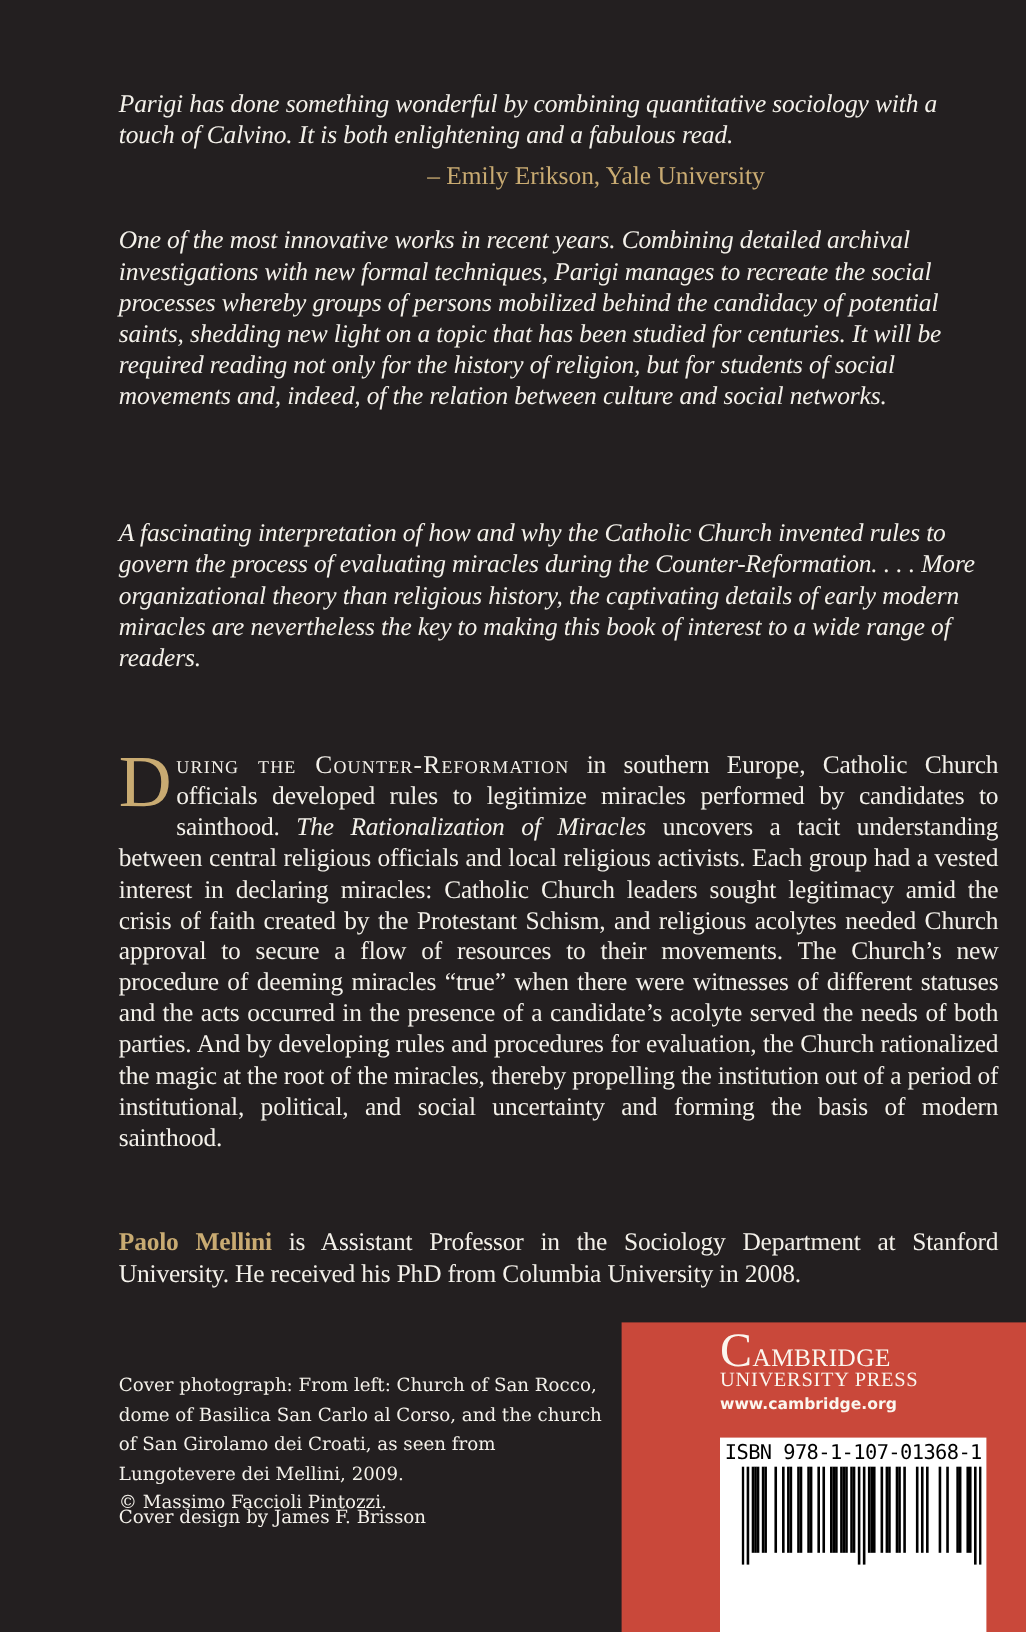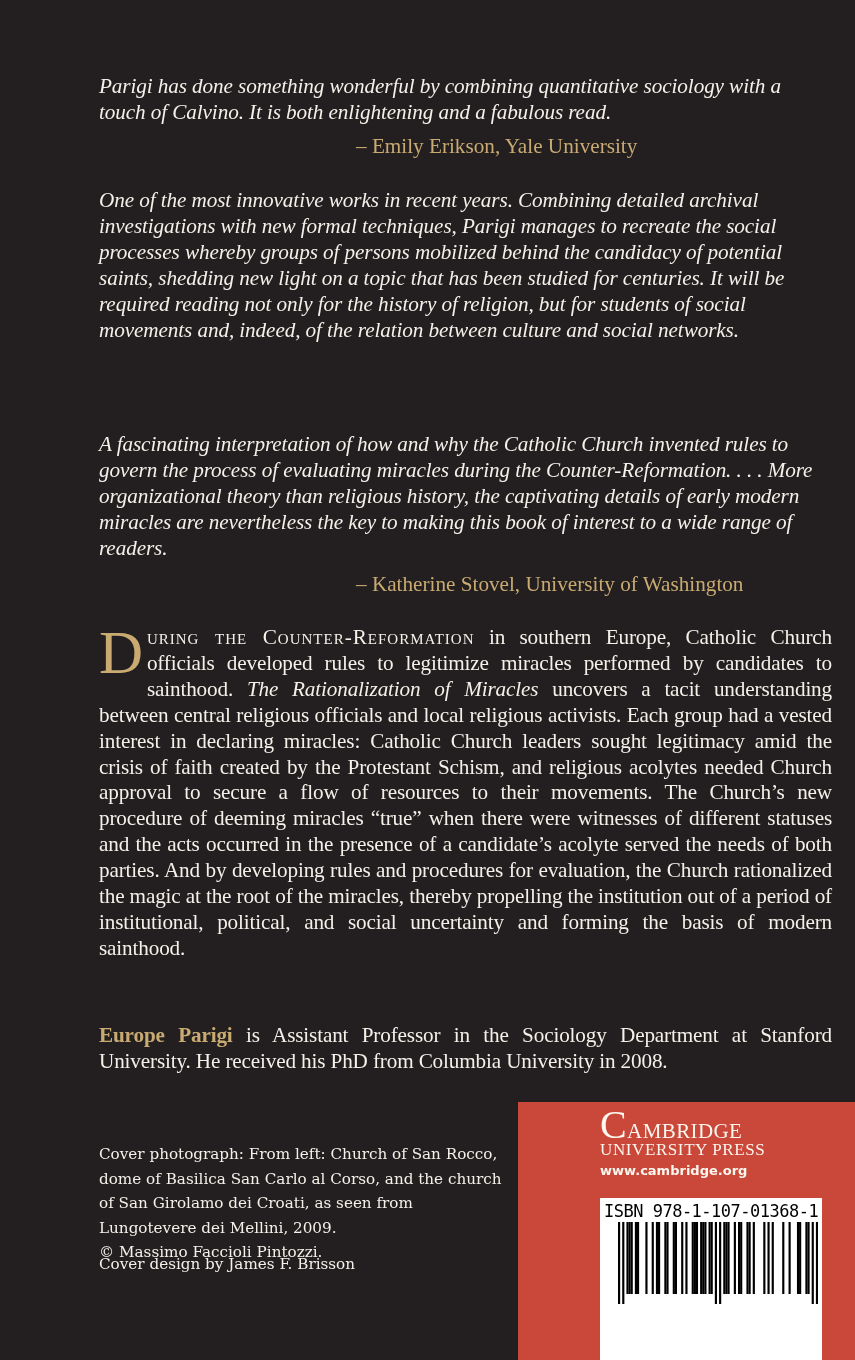--- a/index.html
+++ b/index.html
@@ -143,28 +143,27 @@
 <body>
 
 <div class="page">
 
   <div class="quote" id="q1">Parigi has done something wonderful by combining quantitative sociology with a touch of Calvino. It is both enlightening and a fabulous read.</div>
   <div class="attrib" id="a1">– Emily Erikson, Yale University</div>
 
   <div class="quote" id="q2">One of the most innovative works in recent years. Combining detailed archival investigations with new formal techniques, Parigi manages to recreate the social processes whereby groups of persons mobilized behind the candidacy of potential saints, shedding new light on a topic that has been studied for centuries. It will be required reading not only for the history of religion, but for students of social movements and, indeed, of the relation between culture and social networks.</div>
 
   <div class="quote" id="q3">A fascinating interpretation of how and why the Catholic Church invented rules to govern the process of evaluating miracles during the Counter-Reformation. . . . More organizational theory than religious history, the captivating details of early modern miracles are nevertheless the key to making this book of interest to a wide range of readers.</div>
-  <div class="attrib" id="a3">– Katherine Stovel, University of Washington</div>
 
   <div class="body-text">
     <span class="dropcap">D</span><span class="smallcaps">uring the Counter-Reformation</span><span> in southern Europe, Catholic Church officials developed rules to legitimize miracles performed by candidates to sainthood. </span><span class="ital">The Rationalization of Miracles</span><span> uncovers a tacit understanding between central religious officials and local religious activists. Each group had a vested interest in declaring miracles: Catholic Church leaders sought legitimacy amid the crisis of faith created by the Protestant Schism, and religious acolytes needed Church approval to secure a flow of resources to their movements. The Church’s new procedure of deeming miracles “true” when there were witnesses of different statuses and the acts occurred in the presence of a candidate’s acolyte served the needs of both parties. And by developing rules and procedures for evaluation, the Church rationalized the magic at the root of the miracles, thereby propelling the institution out of a period of institutional, political, and social uncertainty and forming the basis of modern sainthood.</span>
   </div>
 
   <div class="bio">
-    <span class="bio-name">Europe Parigi</span><span> is Assistant Professor in the Sociology Department at Stanford University. He received his PhD from Columbia University in 2008.</span>
+    <span class="bio-name">Paolo Mellini</span><span> is Assistant Professor in the Sociology Department at Stanford University. He received his PhD from Columbia University in 2008.</span>
   </div>
 
   <div class="credits">
     <div>Cover photograph: From left: Church of San Rocco, dome of Basilica San Carlo al Corso, and the church of San Girolamo dei Croati, as seen from Lungotevere dei Mellini, 2009.</div>
     <div>© Massimo Faccioli Pintozzi.</div>
   </div>
   <div class="design">Cover design by James F. Brisson</div>
 
   <div class="publisher">
     <div class="pub-name">

